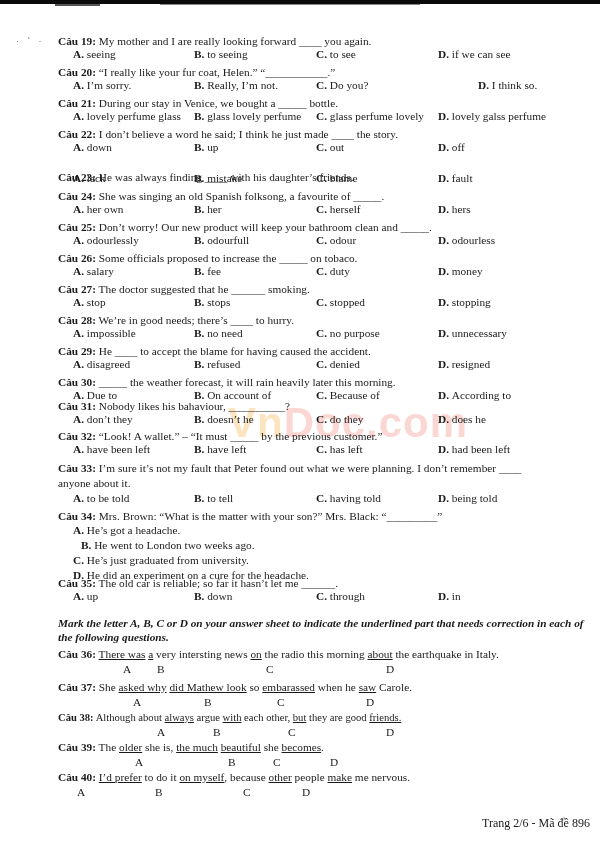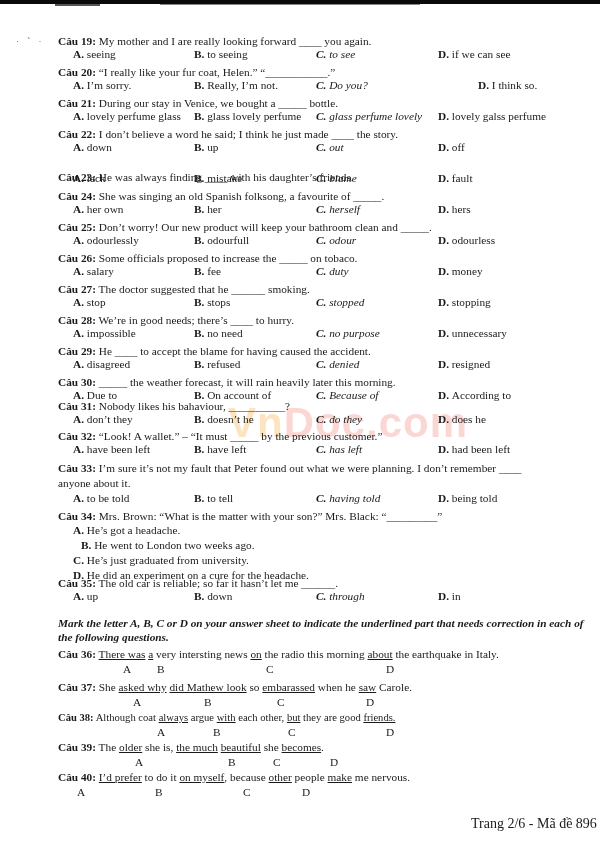--- a/index.html
+++ b/index.html
@@ -8,26 +8,26 @@
     font-family: "Liberation Serif", "DejaVu Serif", serif; color: #1a1a1a;
   }
   .topbar { position: absolute; left: 0; top: 0; width: 600px; height: 4px; background: #0a0a0a; }
   .topbar-light { position: absolute; top: 4px; height: 2px; background: #555; }
   .specks { position: absolute; left: 16px; top: 36px; font-size: 9px; color: #444; letter-spacing: 3px; }
   .page { position: absolute; left: 0; top: 0; width: 600px; }
   .q { position: absolute; left: 58px; font-size: 11.3px; line-height: 13px; white-space: nowrap; }
   .q b { font-weight: bold; }
   .opt { position: absolute; font-size: 11.3px; line-height: 13px; white-space: nowrap; }
   .opt b { font-weight: bold; }
-  .colA { left: 73px; } .colB { left: 194px; } .colC { left: 316px; font-style: italic; } .colD { left: 438px; }
+  .colA { left: 73px; } .colB { left: 194px; } .colC { left: 316px; } .colD { left: 438px; }
   .instr { position: absolute; left: 58px; font-size: 11.3px; line-height: 14px; font-style: italic; font-weight: bold; width: 540px; }
   .u { text-decoration: underline; }
   .letters { position: absolute; font-size: 11.3px; line-height: 13px; }
   .letters span { position: absolute; }
-  .footer { position: absolute; left: 471px; top: 816px; font-size: 14px; white-space: nowrap; }
+  .footer { position: absolute; left: 482px; top: 816px; font-size: 12px; white-space: nowrap; }
   .watermark {
     position: absolute; left: 228px; top: 402px; font-family: "Liberation Sans", sans-serif;
     font-weight: bold; font-size: 42px; letter-spacing: 1px; color: rgba(240,110,100,0.28);
     pointer-events: none; line-height: 42px;
   }
   .watermark .vn { color: rgba(245,170,60,0.32); }
 </style>
 </head>
 <body>
 
@@ -138,21 +138,21 @@
         <span style="left: 266px;">C</span>
         <span style="left: 386px;">D</span>
       </div>
       <div class="q" style="top: 681px;"><b>Câu 37:</b><span> She </span><span class="u">asked why</span><span> </span><span class="u">did Mathew look</span><span> so </span><span class="u">embarassed</span><span> when he </span><span class="u">saw</span><span> Carole.</span></div>
       <div class="letters" style="top: 696px; left: 0px;">
         <span style="left: 133px;">A</span>
         <span style="left: 204px;">B</span>
         <span style="left: 277px;">C</span>
         <span style="left: 366px;">D</span>
       </div>
-      <div class="q" style="top: 711px; font-size: 10.6px;"><b>Câu 38:</b><span> Although coat </span><span class="u">always</span><span> argue </span><span class="u">with</span><span> each other, </span><span class="u">but</span><span> they are good </span><span class="u">friends.</span></div>
+      <div class="q" style="top: 711px; font-size: 10.6px;"><b>Câu 38:</b><span> Although about </span><span class="u">always</span><span> argue </span><span class="u">with</span><span> each other, </span><span class="u">but</span><span> they are good </span><span class="u">friends.</span></div>
       <div class="letters" style="top: 726px; left: 0px;">
         <span style="left: 157px;">A</span>
         <span style="left: 213px;">B</span>
         <span style="left: 288px;">C</span>
         <span style="left: 386px;">D</span>
       </div>
       <div class="q" style="top: 741px;"><b>Câu 39:</b><span> The </span><span class="u">older</span><span> she is, </span><span class="u">the much</span><span> </span><span class="u">beautiful</span><span> she </span><span class="u">becomes</span><span>.</span></div>
       <div class="letters" style="top: 756px; left: 0px;">
         <span style="left: 135px;">A</span>
         <span style="left: 228px;">B</span>

